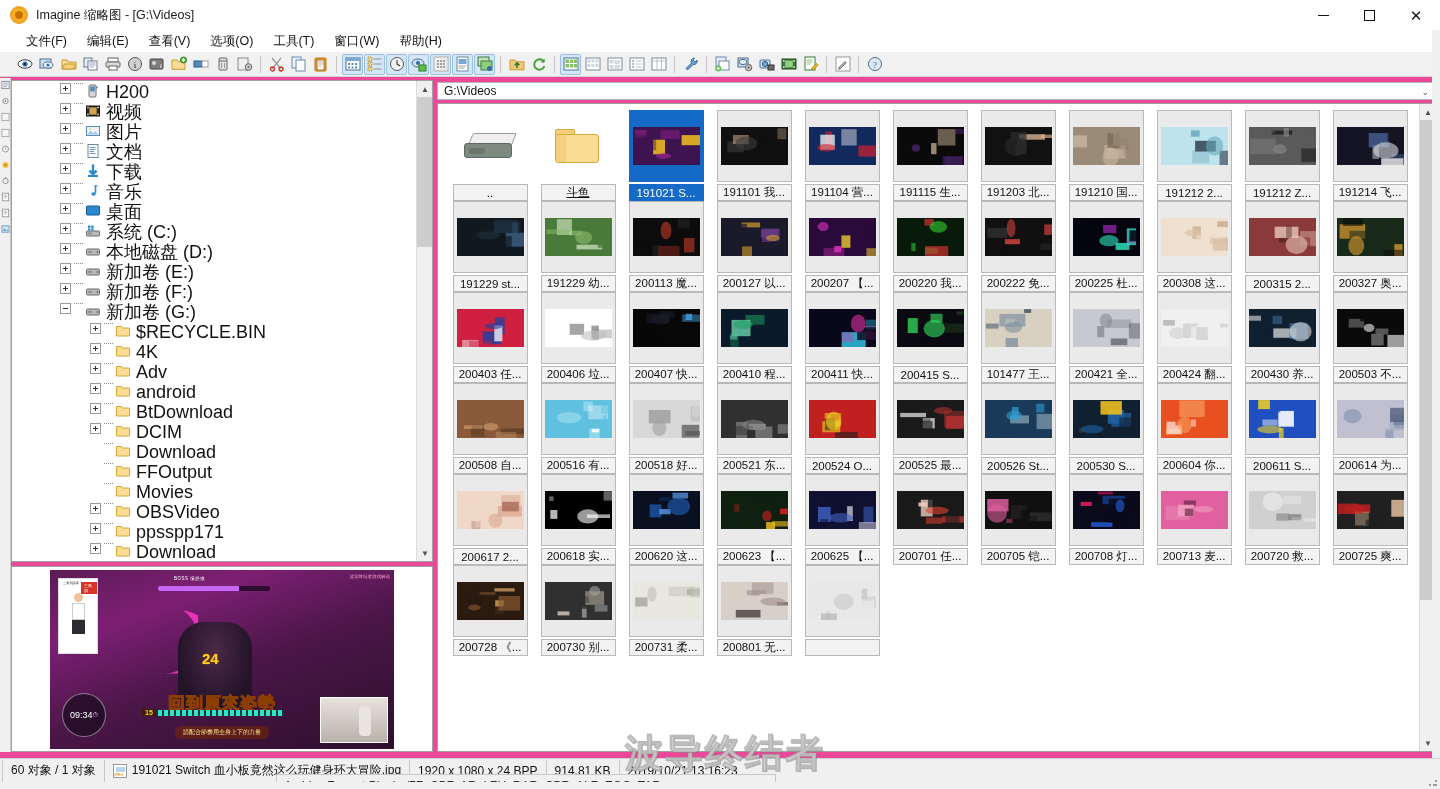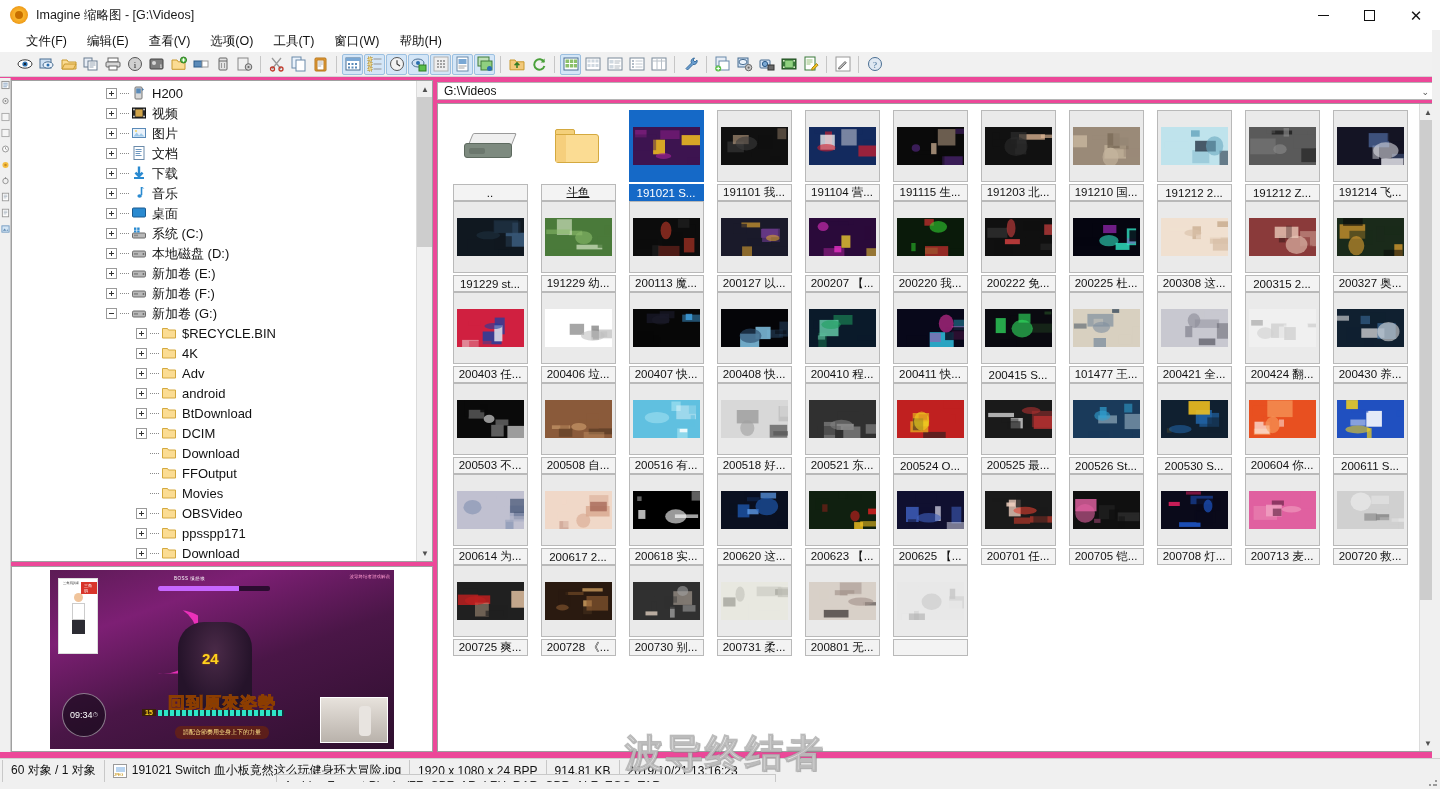--- a/index.html
+++ b/index.html
@@ -72,22 +72,22 @@
   .ls-ic { width: 9px; height: 10px; opacity: .85; }
 
   
   .treepanel {
     position: absolute; left: 11px; top: 80px; width: 422px; height: 482px;
     background: #ffffff; border: 1px solid #a0a0a0;
     overflow: hidden;
   }
   .tree-inner { position: absolute; left:0; top:0; width: 405px; height: 480px; padding-top: 2px; }
   .tnode {
-    height: 20px; display: flex; align-items: center; white-space: nowrap;
-    font-size: 13px; color: #111; position: relative; padding-left: 46px;
+    height: 20px; display: flex; align-items: flex-start; white-space: nowrap;
+    font-size: 18px; color: #111; position: relative;
   }
   .expander {
     width: 11px; height: 11px; border: 1px solid #9a9a9a; background:#fff;
     position: relative; flex: 0 0 auto; margin-right: 3px;
   }
   .expander::before {
     content:''; position:absolute; left:2px; top:4px; width:5px; height:1px; background:#333;
   }
   .expander.plus::after {
     content:''; position:absolute; left:4px; top:2px; width:1px; height:5px; background:#333;
@@ -1354,38 +1354,20 @@
               <ellipse cx="27.8" cy="10.9" rx="9.1" ry="4.6" fill="#1a1a2a" opacity="0.6"></ellipse>
             </svg>
           </div>
           <div class="caption">
             <span>200407 快...</span>
           </div>
         </div>
         <div class="cellwrap">
           <div class="thumb">
             <svg class="timg" viewBox="0 0 67 38" preserveAspectRatio="none">
-              <rect width="67" height="38" fill="#050508"></rect>
-              <rect x="29.7" y="16.0" width="14.3" height="8.1" fill="#050508" opacity="0.81"></rect>
-              <rect x="46.0" y="20.7" width="15.9" height="8.1" fill="#2a4a6a" opacity="0.54"></rect>
-              <rect x="34.5" y="17.8" width="15.1" height="12.3" fill="#80c0e0" opacity="0.86"></rect>
-              <rect x="59.6" y="23.9" width="18.5" height="4.5" fill="#050508" opacity="0.39"></rect>
-              <rect x="58.4" y="12.6" width="20.5" height="15.0" fill="#2a4a6a" opacity="0.49"></rect>
-              <rect x="19.1" y="24.7" width="19.1" height="15.2" fill="#80c0e0" opacity="0.88"></rect>
-              <rect x="54.1" y="21.3" width="11.4" height="3.7" fill="#050508" opacity="0.45"></rect>
-              <ellipse cx="29.5" cy="26.8" rx="11.0" ry="7.2" fill="#2a4a6a" opacity="0.6"></ellipse>
-            </svg>
-          </div>
-          <div class="caption">
-            <span>200408 快...</span>
-          </div>
-        </div>
-        <div class="cellwrap">
-          <div class="thumb">
-            <svg class="timg" viewBox="0 0 67 38" preserveAspectRatio="none">
               <rect width="67" height="38" fill="#0a1a2a"></rect>
               <rect x="0.0" y="28.0" width="20.3" height="5.1" fill="#0a1a2a" opacity="0.65"></rect>
               <rect x="9.3" y="23.8" width="8.3" height="16.6" fill="#20a060" opacity="0.36"></rect>
               <rect x="8.9" y="26.4" width="7.2" height="4.2" fill="#60c0a0" opacity="0.60"></rect>
               <rect x="4.3" y="11.6" width="13.9" height="8.2" fill="#0a1a2a" opacity="0.40"></rect>
               <rect x="24.5" y="6.0" width="19.0" height="9.7" fill="#20a060" opacity="0.53"></rect>
               <rect x="10.5" y="10.9" width="19.0" height="16.3" fill="#60c0a0" opacity="0.88"></rect>
               <rect x="48.4" y="26.2" width="17.3" height="5.1" fill="#0a1a2a" opacity="0.59"></rect>
               <ellipse cx="22.1" cy="15.6" rx="9.7" ry="4.3" fill="#20a060" opacity="0.6"></ellipse>
             </svg>

